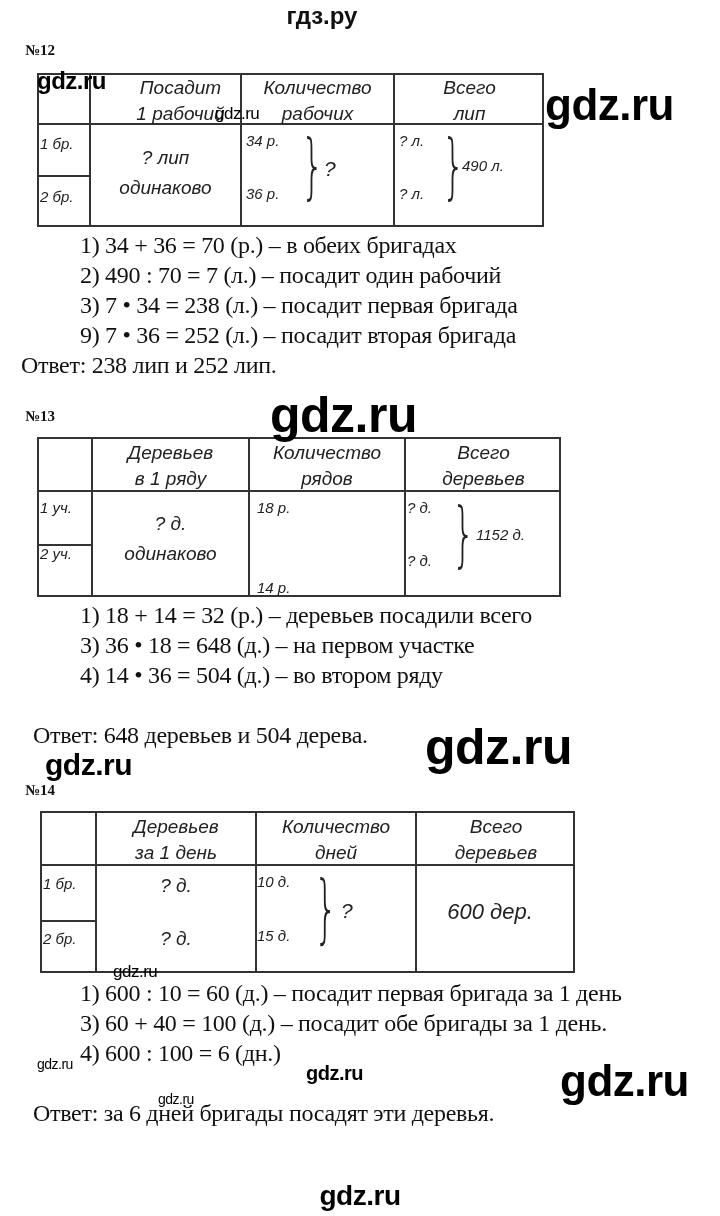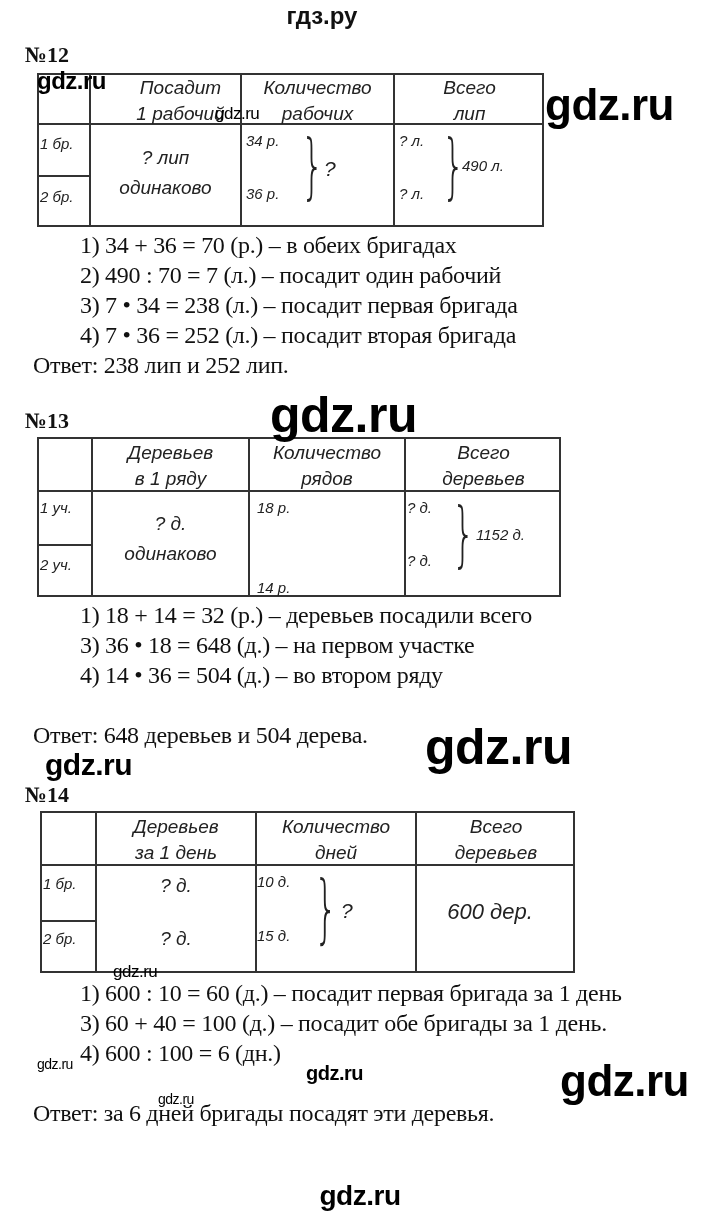--- a/index.html
+++ b/index.html
@@ -1,19 +1,19 @@
 <!DOCTYPE html>
 <html><head>
 <meta charset="utf-8">
 <style>
   html,body{margin:0;padding:0;background:#fff;}
   body{width:720px;height:1216px;position:relative;overflow:hidden;color:#111;}
   .abs{position:absolute;}
   .site-title{left:0;top:2px;width:644px;text-align:center;font-family:"Liberation Sans",sans-serif;font-weight:bold;font-size:24px;color:#111;}
-  .num{font-family:"Liberation Serif",serif;font-weight:bold;font-size:22px;}
+  .num{font-family:"Liberation Serif",serif;font-weight:bold;font-size:15px;}
   .wm{font-family:"Liberation Sans",sans-serif;font-weight:bold;color:#000;letter-spacing:-0.5px;}
   .wm-big{font-size:44px;}
   .wm-med{font-size:30px;}
   .wm-small{font-size:17px;font-weight:normal;}
   .wm-tiny{font-size:14px;font-weight:normal;}
   .line{font-family:"Liberation Serif",serif;font-size:24px;white-space:nowrap;line-height:30px;letter-spacing:-0.3px;}
   .tbl{border:2px solid #333;box-sizing:border-box;}
   .vl{position:absolute;top:0;bottom:0;width:0;border-left:2px solid #333;}
   .hl{position:absolute;height:0;border-top:2px solid #333;}
   .cell{position:absolute;font-family:"Liberation Sans",sans-serif;font-style:italic;font-size:19px;color:#222;text-align:center;line-height:26px;}
@@ -63,23 +63,23 @@
   <div class="cl" style="left:360px;top:57px;">? л.</div>
   <div class="cl" style="left:360px;top:110px;">? л.</div>
   <div class="brace" style="left:403px;top:54px;font-size:72px;transform:scaleX(0.5);transform-origin:left top;">}</div>
   <div class="cl" style="left:423px;top:82px;">490 л.</div>
 </div>
 
 <div class="abs" style="left:80px;top:230px;">
   <div class="line">1) 34 + 36 = 70 (р.) – в обеих бригадах</div>
   <div class="line">2) 490 : 70 = 7 (л.) – посадит один рабочий</div>
   <div class="line">3) 7 • 34 = 238 (л.) – посадит первая бригада</div>
-  <div class="line">4) 7 • 36 = 252 (л.) – посадит вторая бригада</div>
+  <div class="line">9) 7 • 36 = 252 (л.) – посадит вторая бригада</div>
 </div>
-<div class="abs line" style="left:33px;top:350px;">Ответ: 238 лип и 252 лип.</div>
+<div class="abs line" style="left:21px;top:350px;">Ответ: 238 лип и 252 лип.</div>
 
 <div class="abs num" style="left:25px;top:408px;">№13</div>
 
 <div class="abs tbl" style="left:37px;top:437px;width:524px;height:160px;">
   <div class="vl" style="left:52px;"></div>
   <div class="vl" style="left:209px;"></div>
   <div class="vl" style="left:365px;"></div>
   <div class="hl" style="left:0;right:0;top:51px;"></div>
   <div class="hl" style="left:0;width:52px;top:105px;"></div>
 
@@ -90,21 +90,21 @@
   <div class="cell" style="left:211px;top:1px;width:154px;">
     <div>Количество</div>
       <div>рядов</div>
   </div>
   <div class="cell" style="left:367px;top:1px;width:155px;">
     <div>Всего</div>
       <div>деревьев</div>
   </div>
 
   <div class="cl" style="left:1px;top:60px;">1 уч.</div>
-  <div class="cl" style="left:1px;top:117px;">2 уч.</div>
+  <div class="cl" style="left:1px;top:106px;">2 уч.</div>
 
   <div class="cell" style="left:54px;top:72px;width:155px;">
     <div>? д.</div>
       <div style="margin-top:4px;">одинаково</div>
   </div>
 
   <div class="cl" style="left:218px;top:60px;">18 р.</div>
   <div class="cl" style="left:218px;top:127px;margin-top:13px;">14 р.</div>
 
   <div class="cl" style="left:368px;top:60px;">? д.</div>

